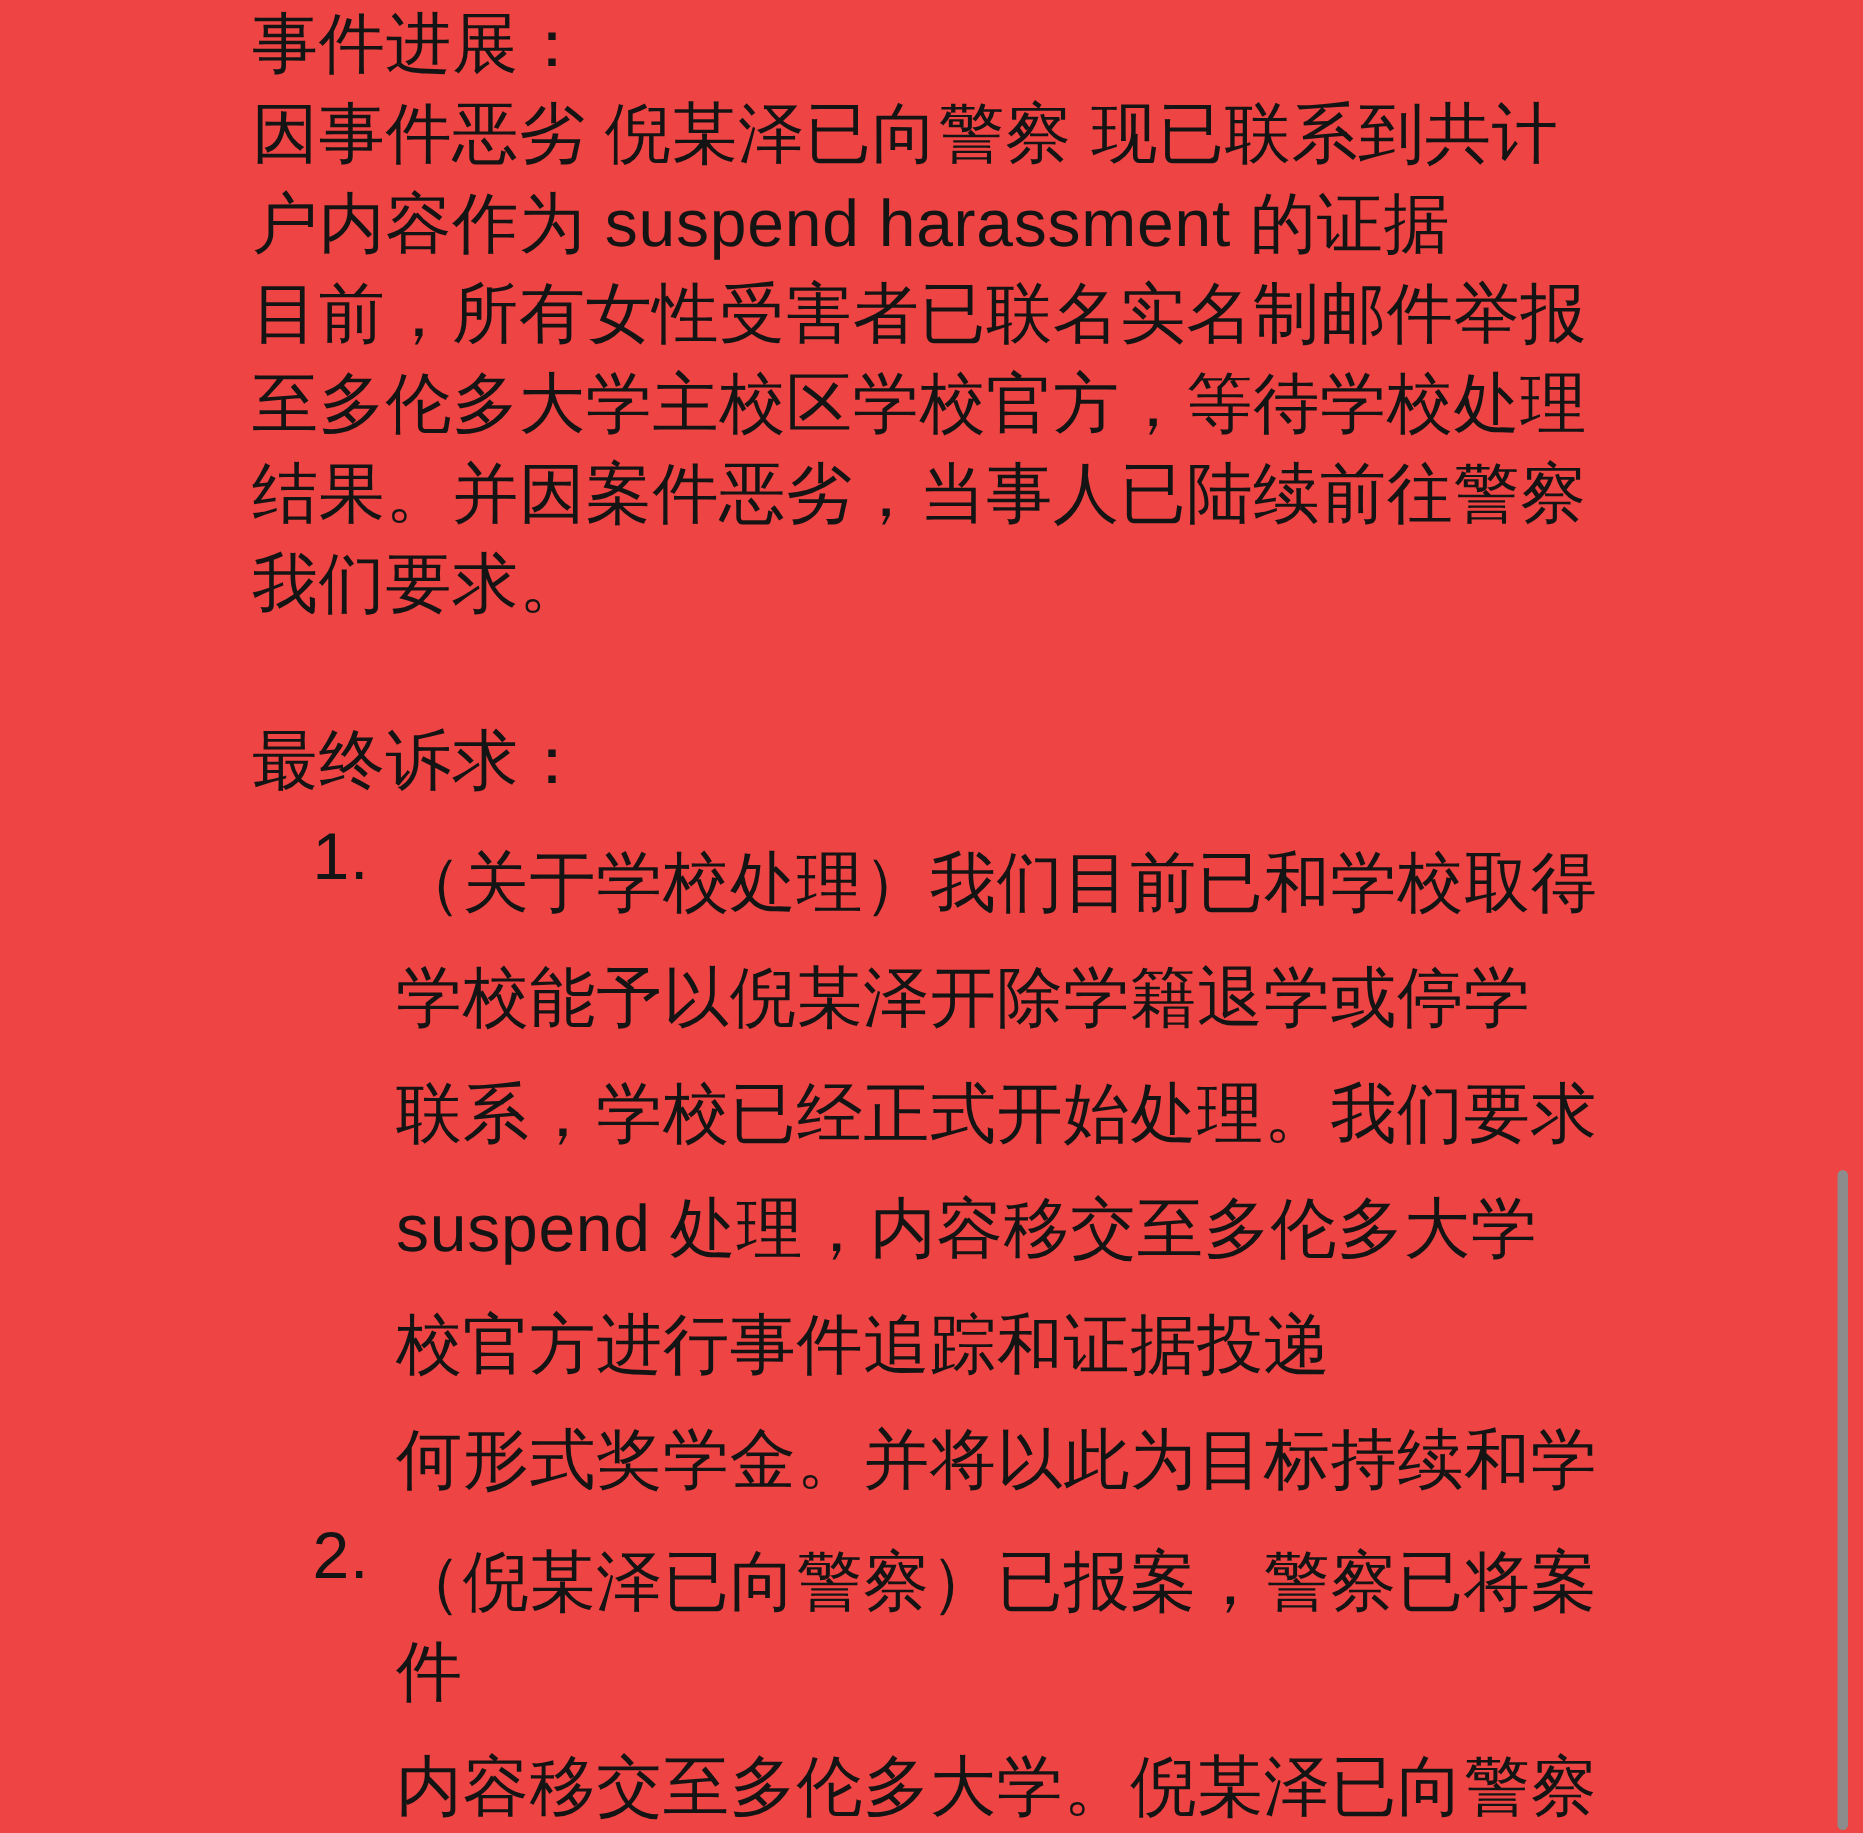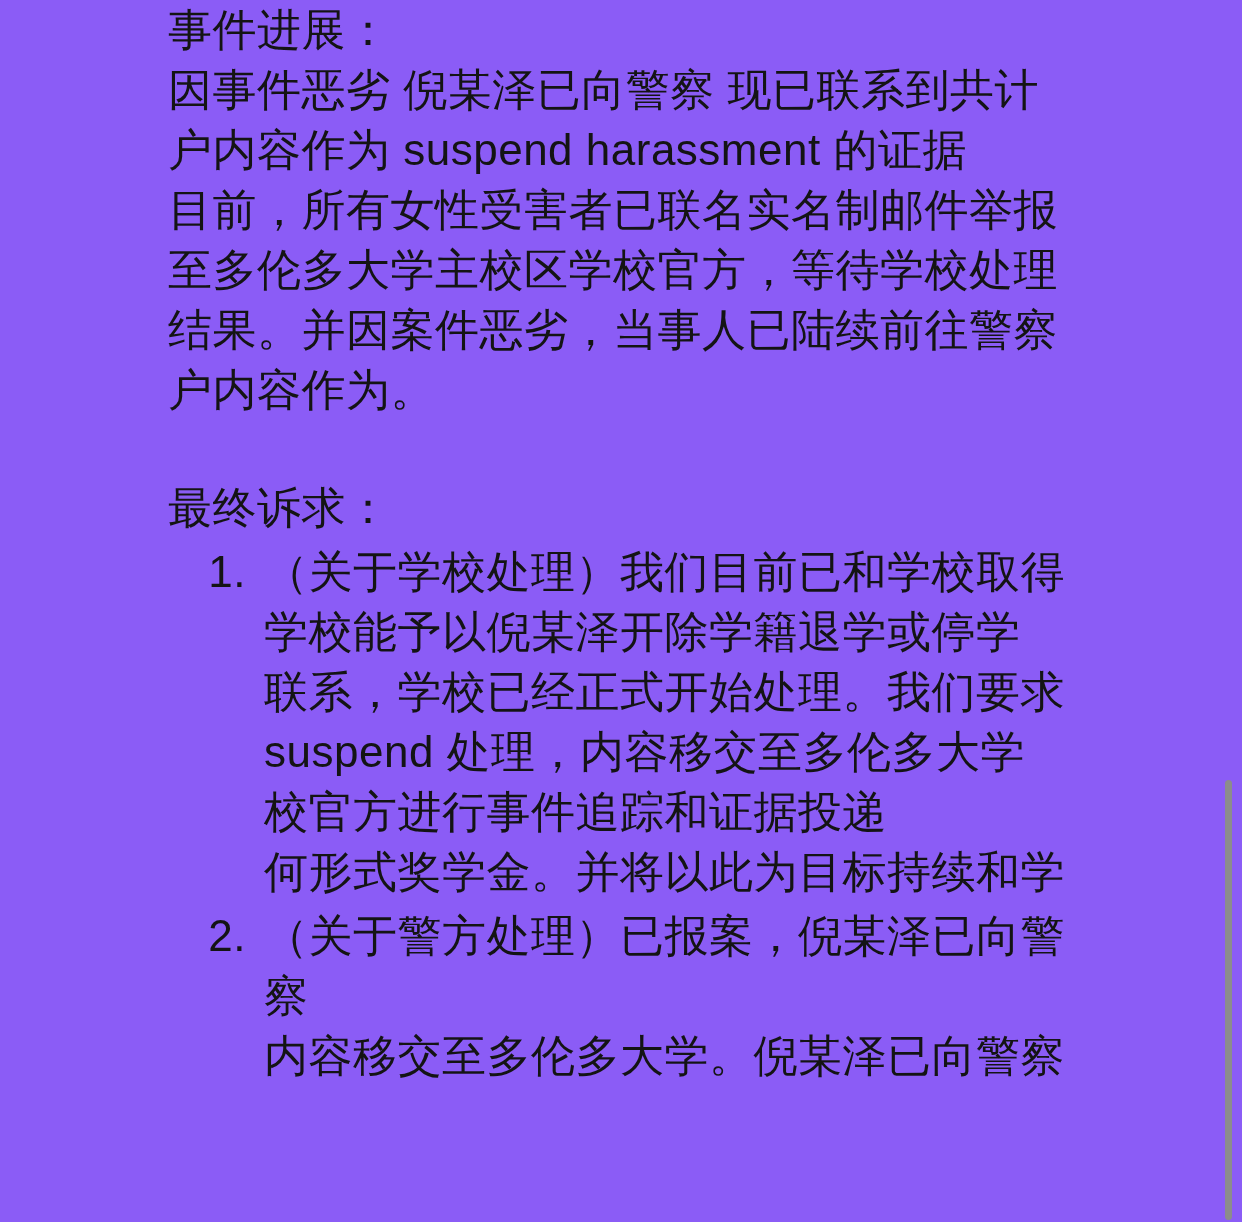--- a/index.html
+++ b/index.html
@@ -10,21 +10,21 @@
   body {
     width: 1242px;
     height: 1222px;
     overflow: hidden;
     font-family: "Liberation Sans", "DejaVu Sans", sans-serif;
   }
   .page {
     position: relative;
     width: 1242px;
     height: 1222px;
-    background: #8b5cf6;
+    background: #ef4444;
     box-sizing: border-box;
   }
   .content {
     position: absolute;
     left: 168px;
     top: 0px;
     width: 900px;
     color: #141414;
     font-size: 44px;
     line-height: 60px;
@@ -57,20 +57,21 @@
     text-align: right;
     padding-right: 18px;
     box-sizing: border-box;
     color: #141414;
   }
   .list-body {
     flex: 1 1 auto;
   }
   .list-body .line {
     display: block;
+    margin-top: 17px;
   }
   .scrollbar-track {
     position: absolute;
     right: 10px;
     top: 0;
     width: 8px;
     height: 1222px;
     background: transparent;
   }
   .scrollbar-thumb {
@@ -90,21 +91,21 @@
 
   <div class="content">
 
     <div class="para">
       <span class="line">事件进展：</span>
       <span class="line">因事件恶劣 倪某泽已向警察 现已联系到共计</span>
       <span class="line">户内容作为 suspend harassment 的证据</span>
       <span class="line">目前，所有女性受害者已联名实名制邮件举报</span>
       <span class="line">至多伦多大学主校区学校官方，等待学校处理</span>
       <span class="line">结果。并因案件恶劣，当事人已陆续前往警察</span>
-      <span class="line">户内容作为。</span>
+      <span class="line">我们要求。</span>
     </div>
 
     <div class="spacer"></div>
 
     <div class="para">
       <span class="line">最终诉求：</span>
 
       <ol class="list">
         <li class="list-item">
           <span class="list-num">1.</span>
@@ -114,21 +115,21 @@
             <span class="line">联系，学校已经正式开始处理。我们要求</span>
             <span class="line">suspend 处理，内容移交至多伦多大学</span>
             <span class="line">校官方进行事件追踪和证据投递</span>
             <span class="line">何形式奖学金。并将以此为目标持续和学</span>
           </span>
         </li>
 
         <li class="list-item">
           <span class="list-num">2.</span>
           <span class="list-body">
-            <span class="line">（关于警方处理）已报案，倪某泽已向警察</span>
+            <span class="line">（倪某泽已向警察）已报案，警察已将案件</span>
             <span class="line">内容移交至多伦多大学。倪某泽已向警察</span>
 
           </span>
         </li>
       </ol>
     </div>
 
   </div>
 
   <div class="scrollbar-track">

